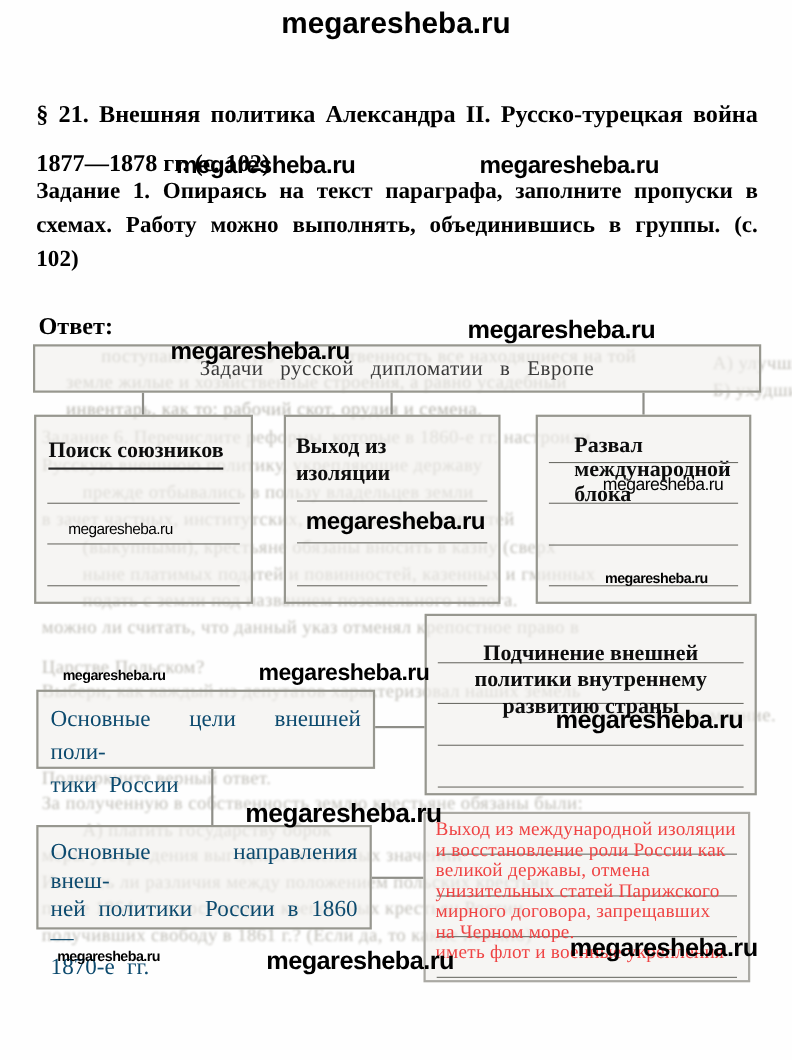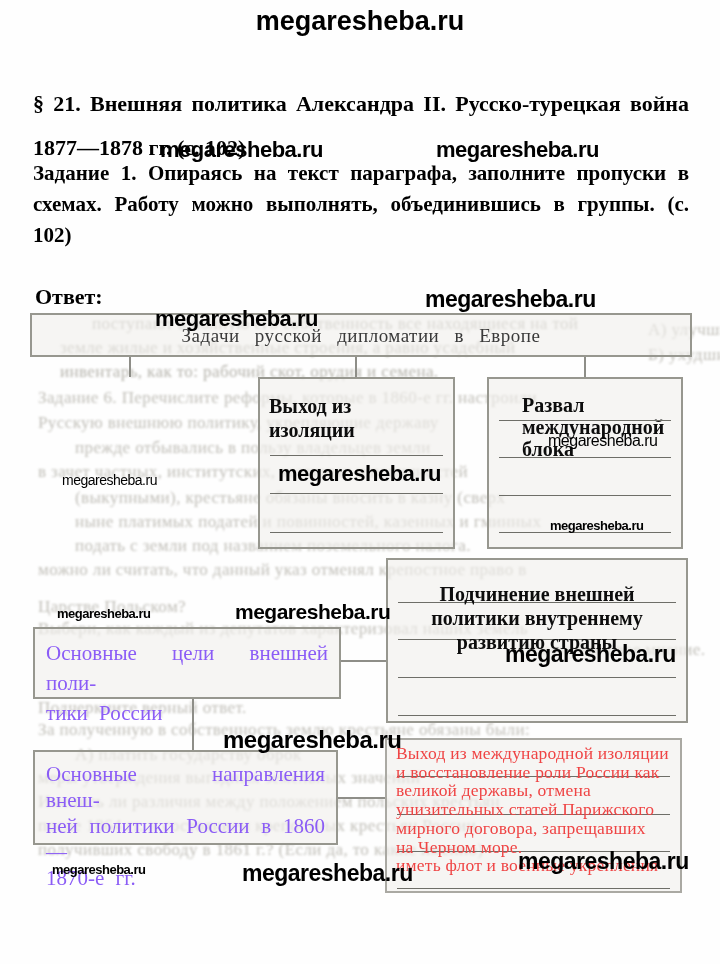--- a/index.html
+++ b/index.html
@@ -46,21 +46,21 @@
   #task-box-1 .tbox-title{padding-top:18px;}
   #task-box-1 .u{border-bottom:2px solid #2a2a2a;padding-bottom:5px;margin:0 2px;}
   #task-box-2{left:258px;top:377px;width:197px;height:172px;}
   #task-box-3{left:487px;top:377px;width:196px;height:172px;}
   #task-box-3 .tbox-title{line-height:22px;padding-left:33px;}
 
   #sub-box{left:386px;top:558px;width:302px;height:165px;}
   #sub-box .tbox-title{padding:22px 12px 0;line-height:24px;text-align:center;}
 
   #goals-box{left:33px;top:627px;width:308px;height:72px;}
-  .gray-text{padding:9px 11px 0;font-size:21px;line-height:30px;color:#8b5cf6;word-spacing:6px;}
+  .gray-text{padding:9px 11px 0;font-size:21px;line-height:30px;color:#0c4a6e;word-spacing:6px;}
   #dir-box{left:33px;top:750px;width:305px;height:95px;}
   #dir-box .gray-text{line-height:26px;}
 
   #ans-box{left:385px;top:738px;width:297px;height:155px;border-color:#aaa9a3;}
   .ans-text{padding:4px 9px 0;font-size:17.5px;line-height:18.7px;color:#ef4444;
        letter-spacing:.2px;}
 </style>
 </head>
 <body>
 
@@ -106,20 +106,26 @@
   <div class="answer-label">Ответ:</div>
 
   <div class="box" id="root-box">
     <div class="root-title">Задачи русской дипломатии в Европе</div>
   </div>
 
   <div class="conn vline" style="left:129px;top:357px;height:20px;"></div>
   <div class="conn vline" style="left:355px;top:357px;height:20px;"></div>
   <div class="conn vline" style="left:584px;top:357px;height:20px;"></div>
 
+  <div class="box" id="task-box-1">
+    <div class="tbox-title"><span class="u">Поиск союзников</span></div>
+    <div class="rule" style="top:78px;"></div>
+    <div class="rule" style="top:115px;"></div>
+    <div class="rule" style="top:153px;"></div>
+  </div>
 
   <div class="box" id="task-box-2">
     <div class="tbox-title">
       <div>Выход из</div>
       <div>изоляции</div>
     </div>
     <div class="rule" style="top:76px;"></div>
     <div class="rule" style="top:114px;"></div>
     <div class="rule" style="top:153px;"></div>
   </div>

